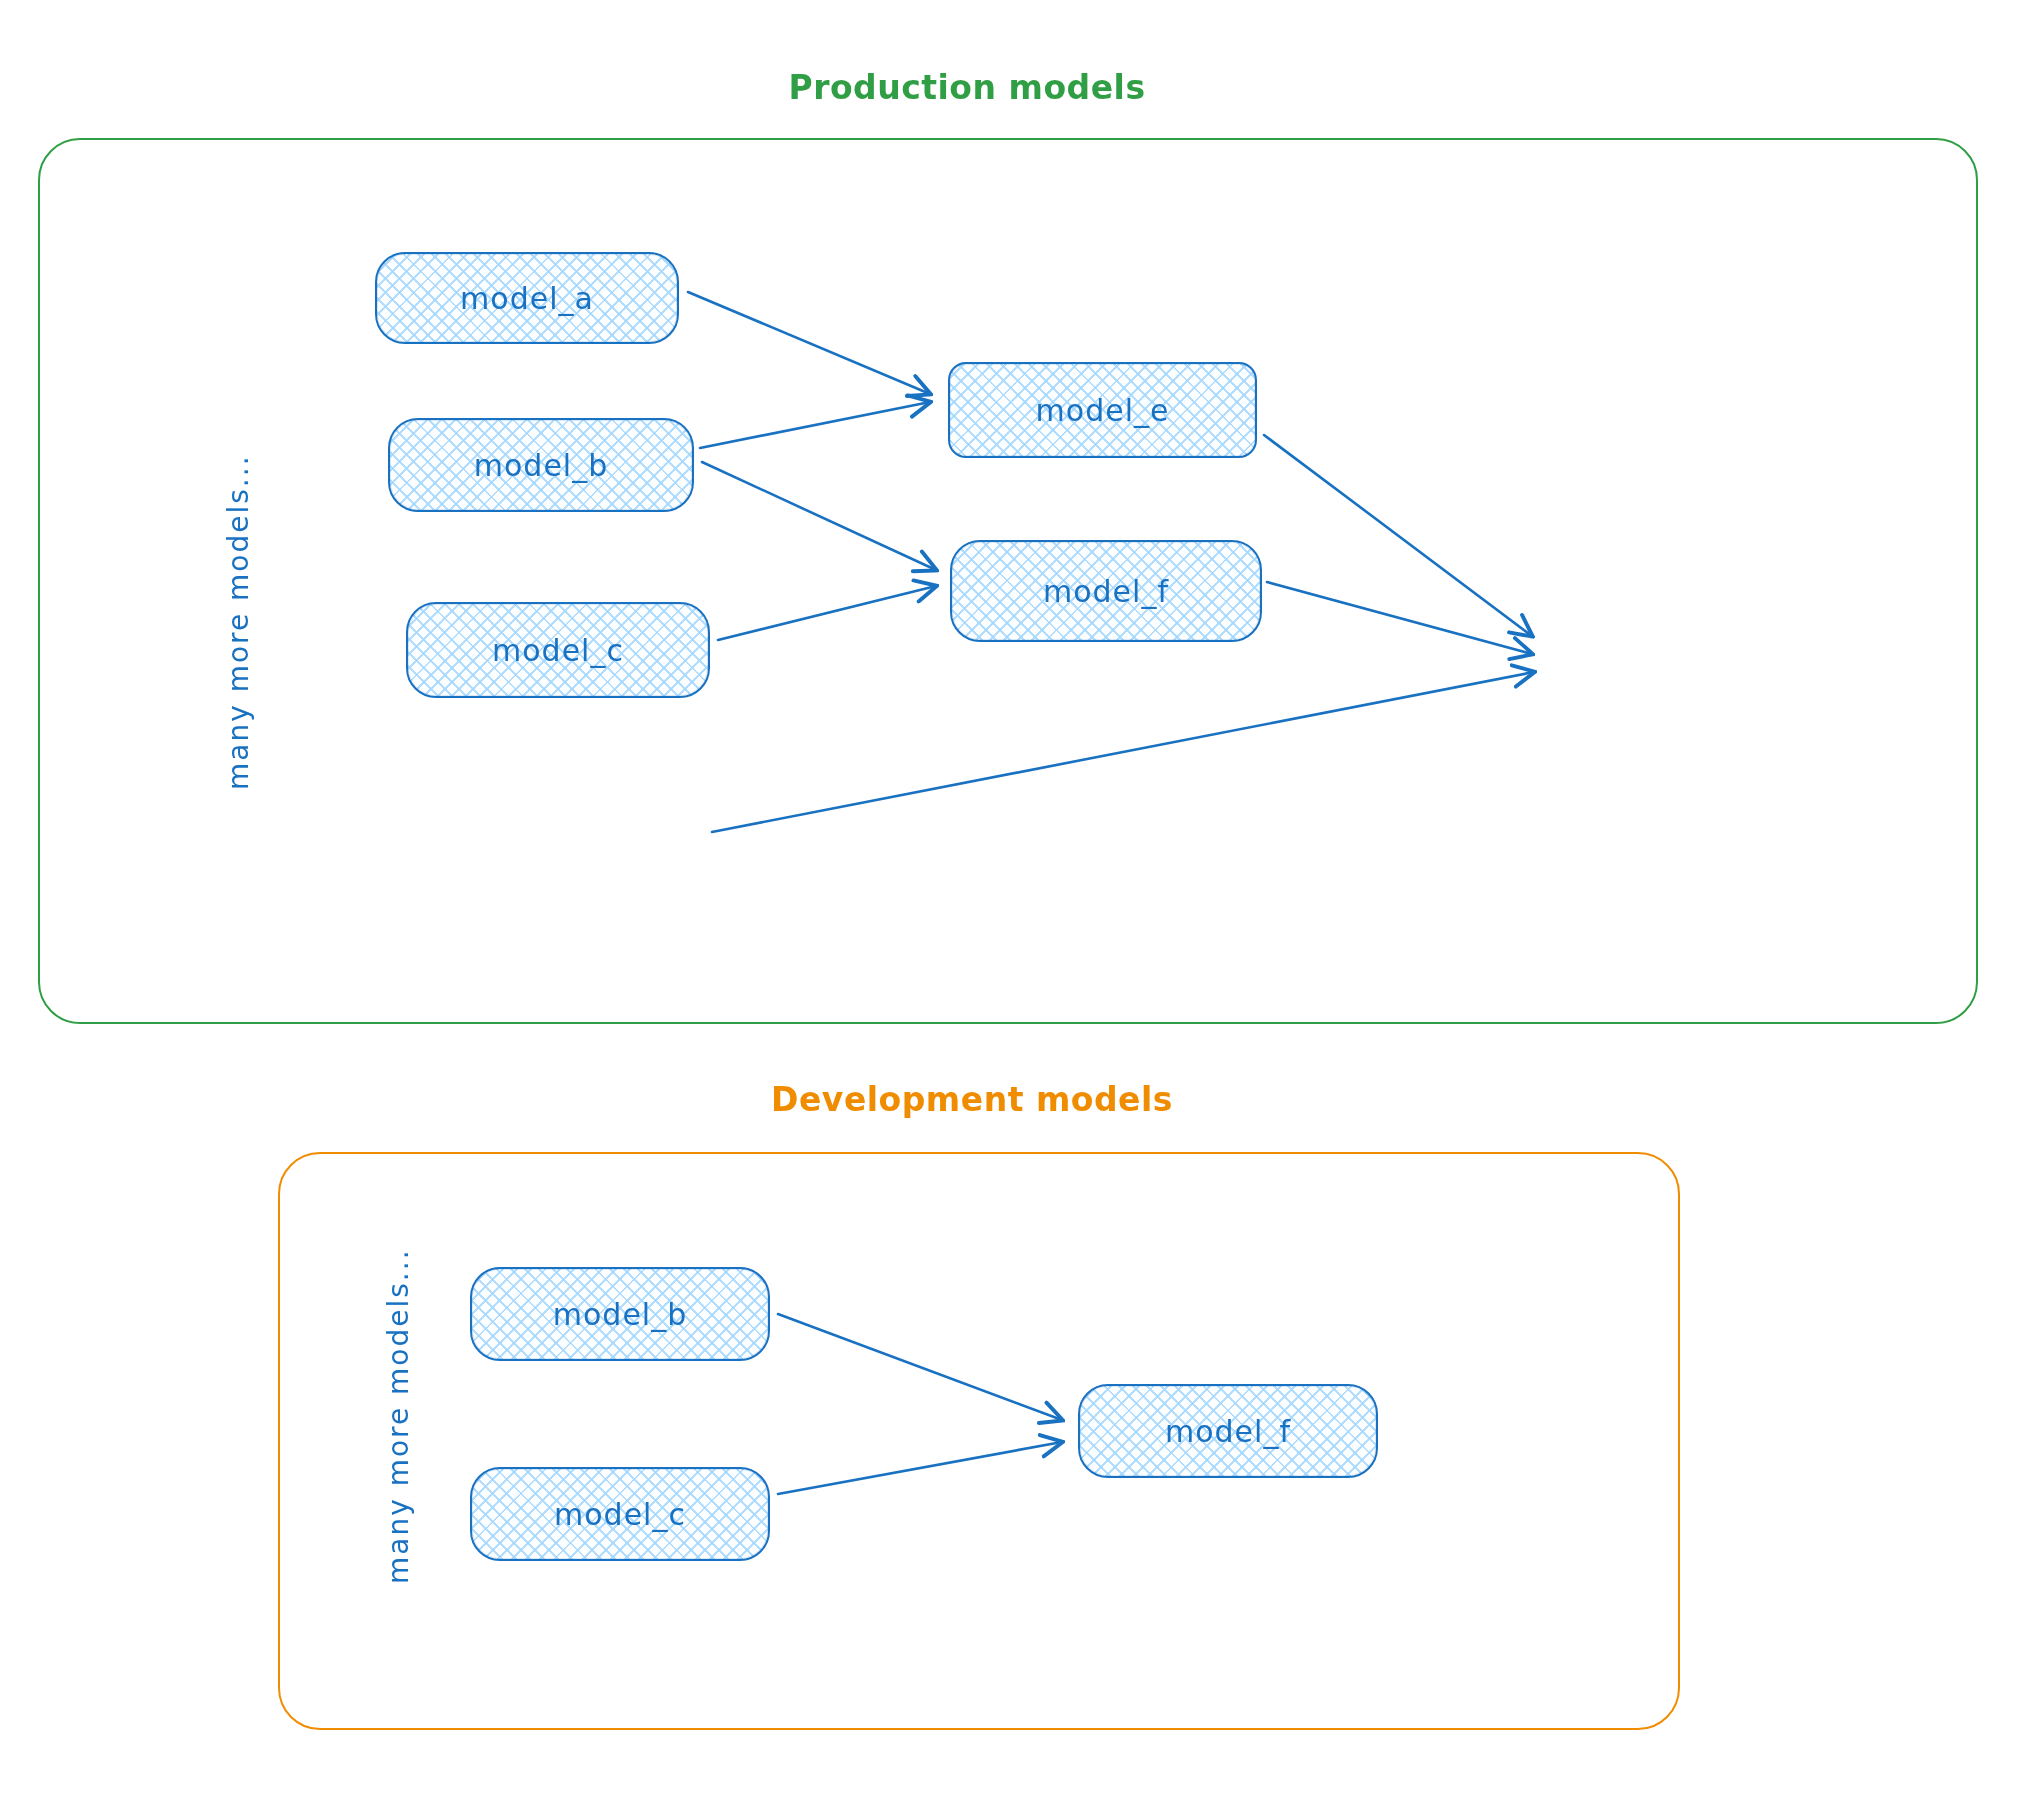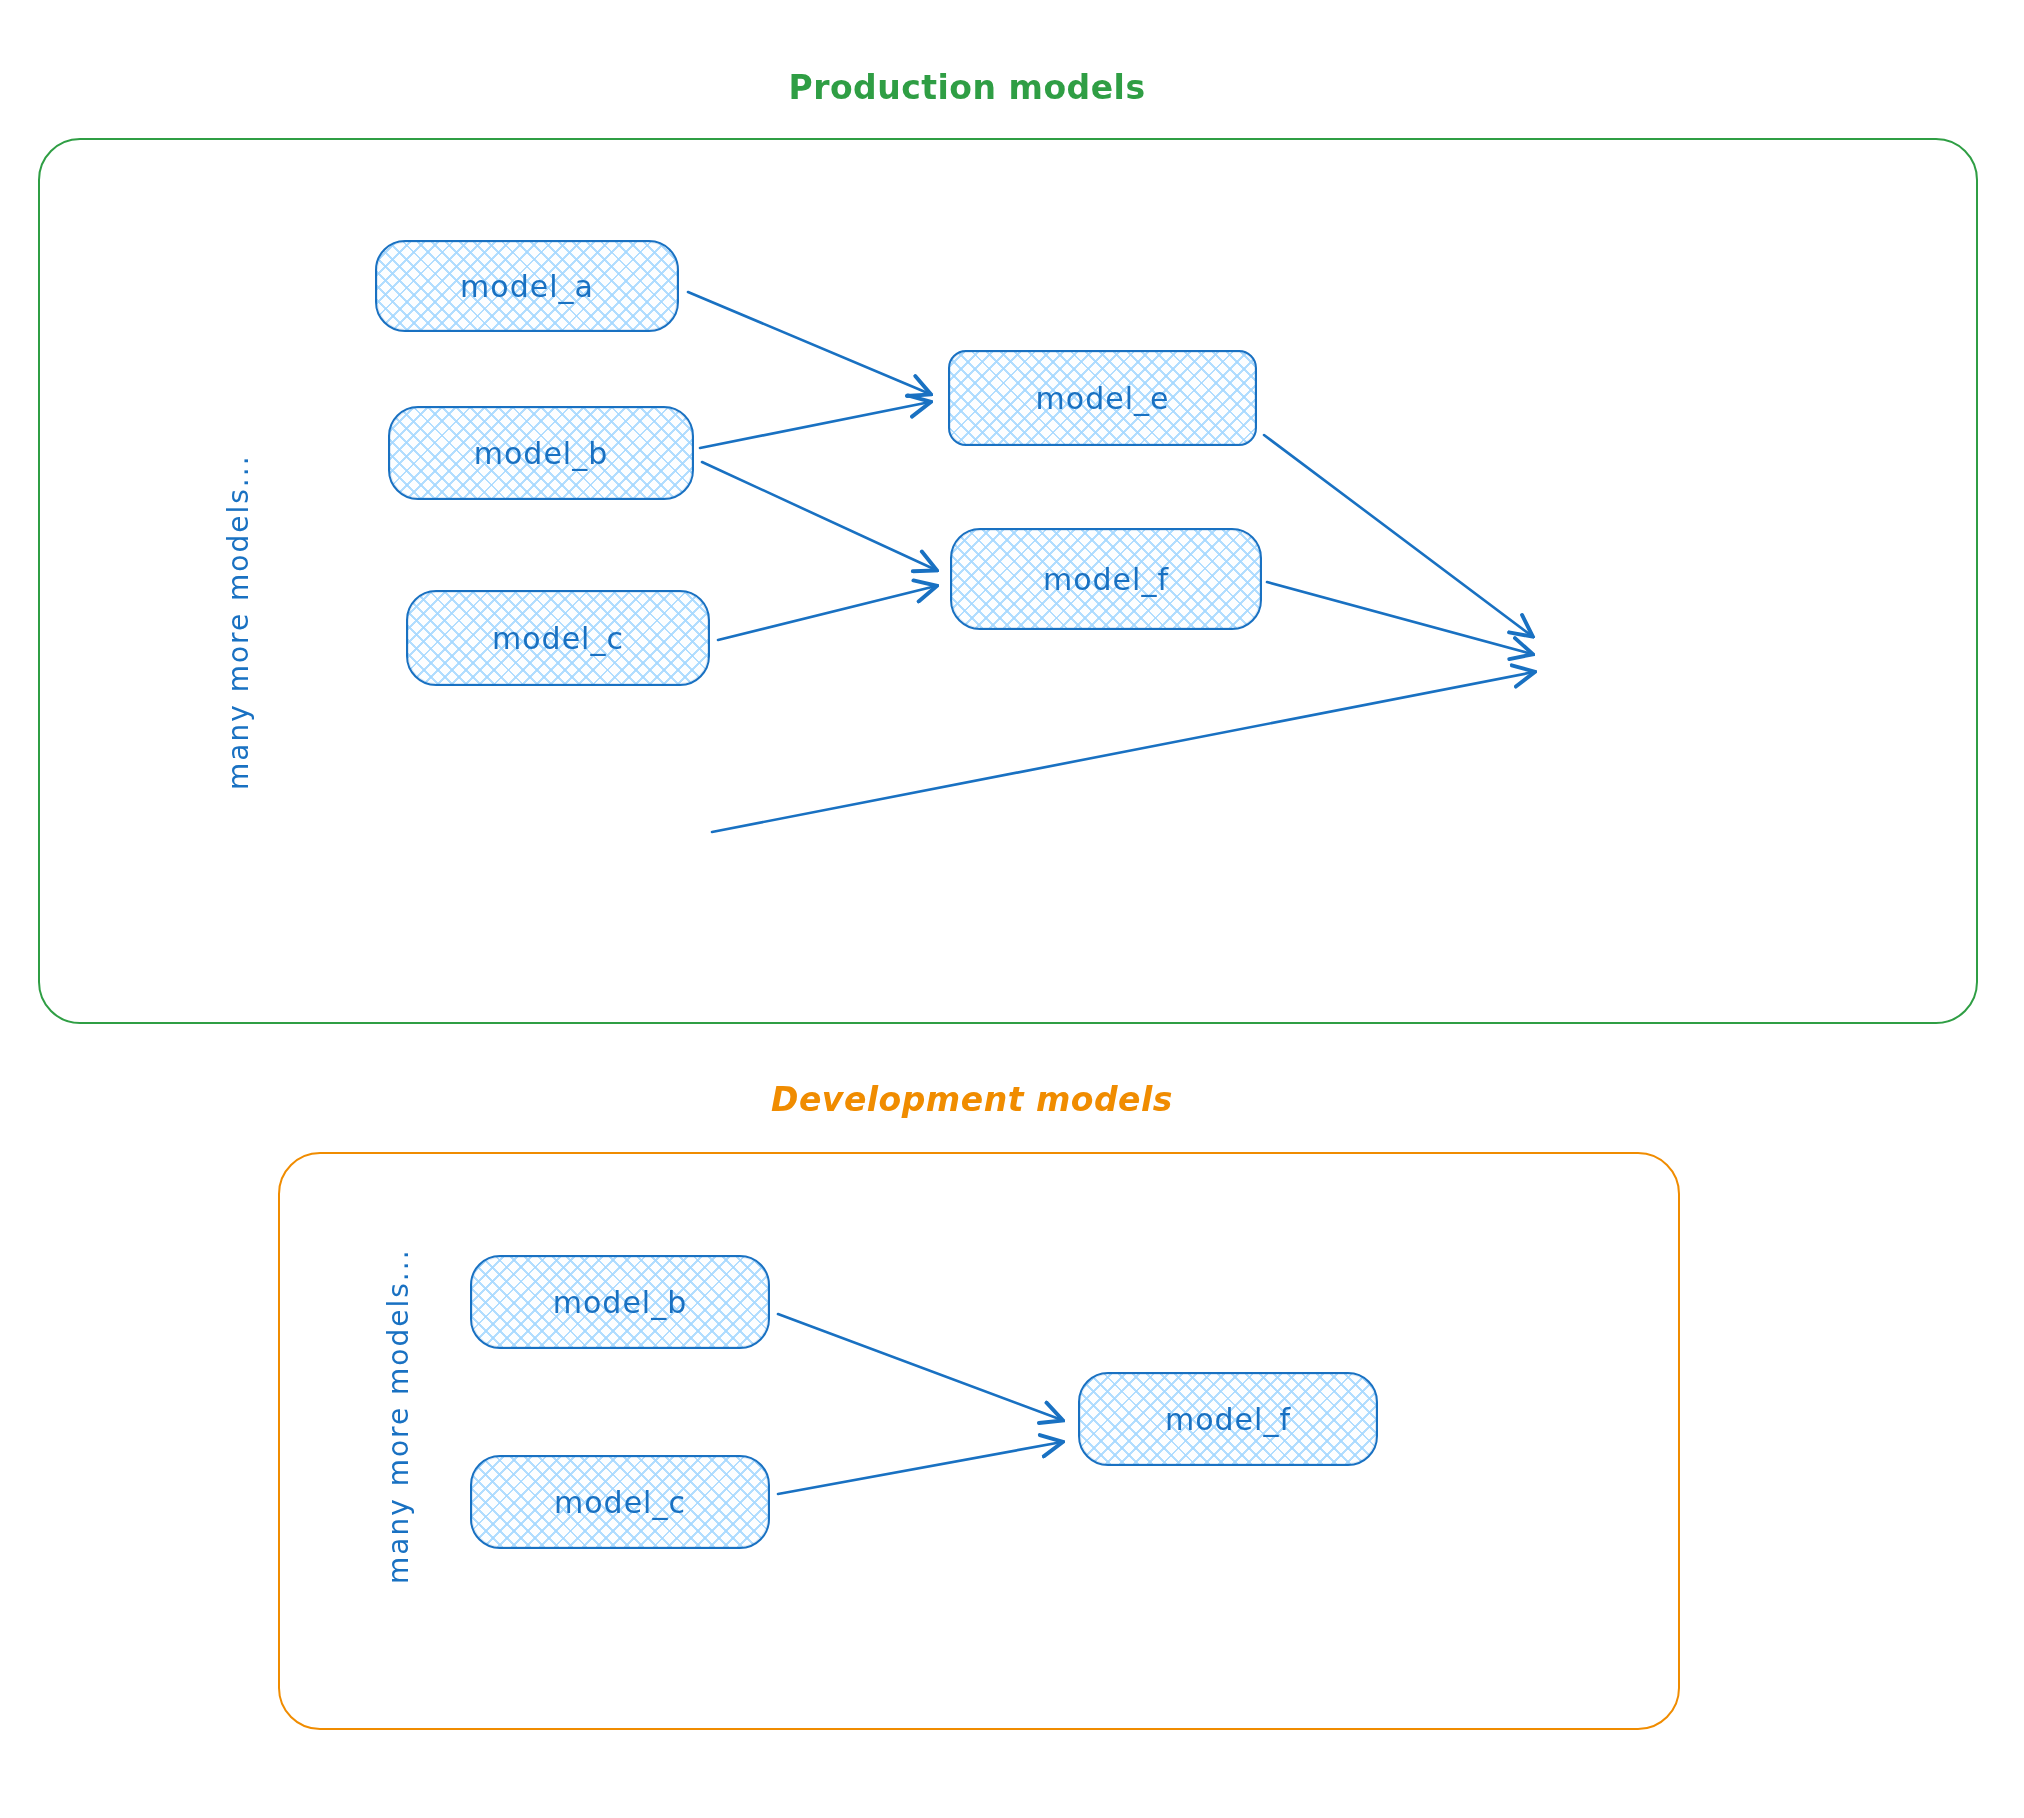--- a/index.html
+++ b/index.html
@@ -20,31 +20,32 @@
   .frame.development{border-color:#f08c00;}
   .section-title{
     position:absolute;
     font-size:33px;
     font-weight:600;
     letter-spacing:0.5px;
     white-space:nowrap;
     transform:translateX(-50%);
   }
   .section-title.production{color:#2f9e44;}
-  .section-title.development{color:#f08c00;font-style:italic;}
+  .section-title.development{color:#f08c00;}
   .node{
     position:absolute;
     border:2.5px solid #1971c2;
     border-radius:30px;
     display:flex;align-items:center;justify-content:center;
     background-color:#fdfeff;
     background-image:
       repeating-linear-gradient(45deg, rgba(165,216,255,0.85) 0 2px, transparent 2px 10px),
       repeating-linear-gradient(-45deg, rgba(165,216,255,0.85) 0 2px, transparent 2px 10px);
     box-shadow:inset 0 0 0 1px rgba(25,113,194,0.15);
+    margin-top:12px;
   }
   .node-label{
     font-size:30px;
     font-weight:500;
     color:#1971c2;
     letter-spacing:1px;
     white-space:nowrap;
   }
   .side-label{
     position:absolute;

